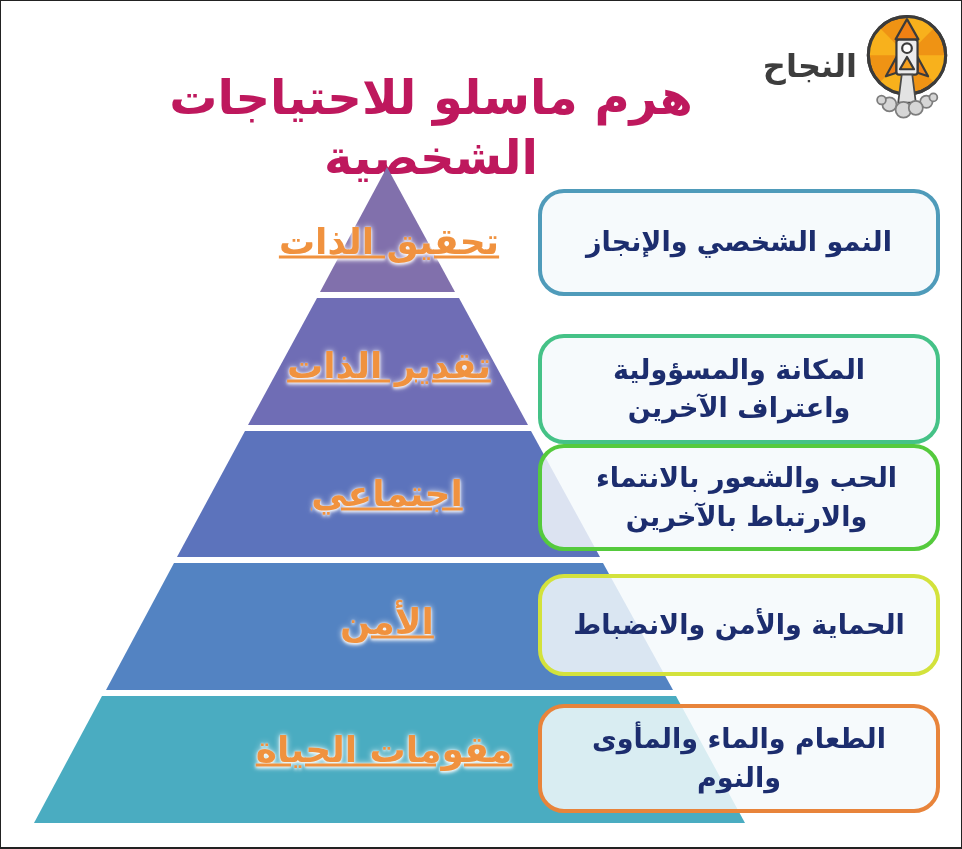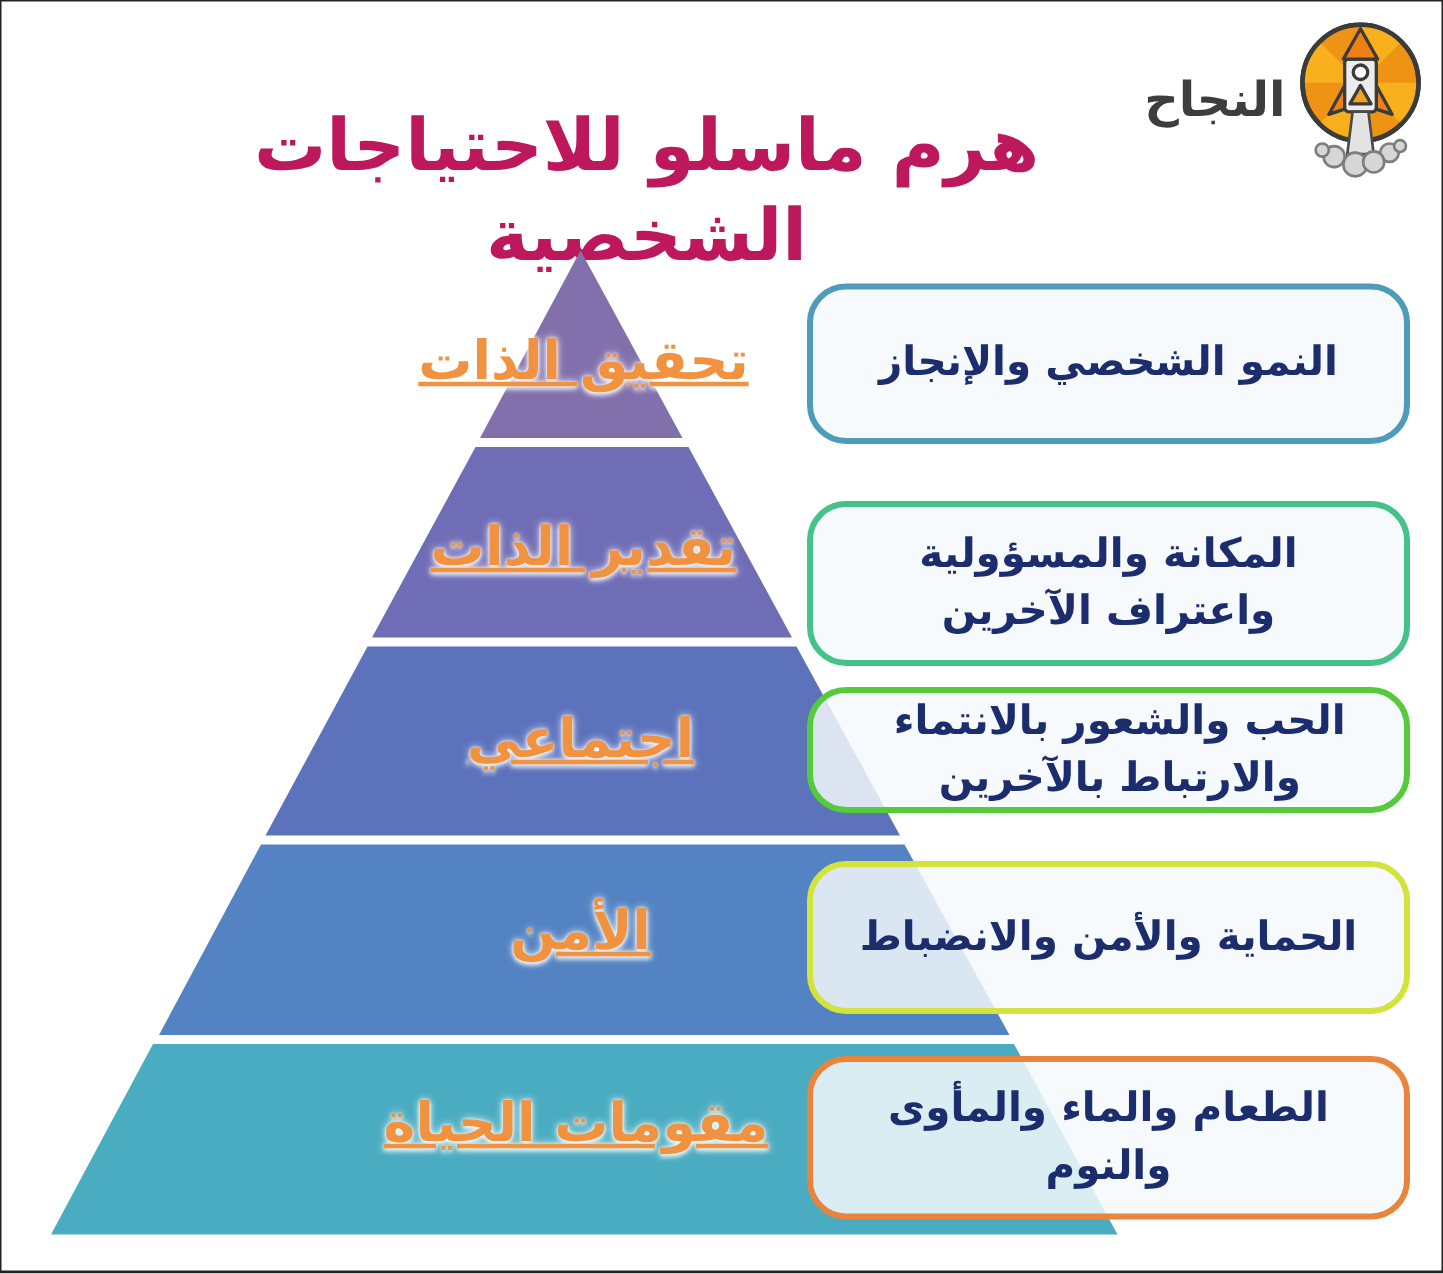--- a/index.html
+++ b/index.html
@@ -50,21 +50,21 @@
     position:absolute;left:537px;width:402px;
     box-sizing:border-box;
     border:4px solid #eab308;
     border-radius:26px;
     background:rgba(244,249,252,0.84);
     display:flex;align-items:center;justify-content:center;
     padding:6px 14px;
   }
   .box-1{top:188px;height:107px;}
   .box-2{top:333px;height:110px;}
-  .box-3{top:457px;height:84px;padding-left:29px;}
+  .box-3{top:443px;height:107px;padding-left:29px;}
   .box-4{top:573px;height:102px;}
   .box-5{top:703px;height:109px;}
   .need-text{
     font-size:27px;font-weight:bold;color:#1c2d6e;
     line-height:1.42;text-align:center;direction:rtl;
     white-space:pre-line;
   }
 </style>
 </head>
 <body>

